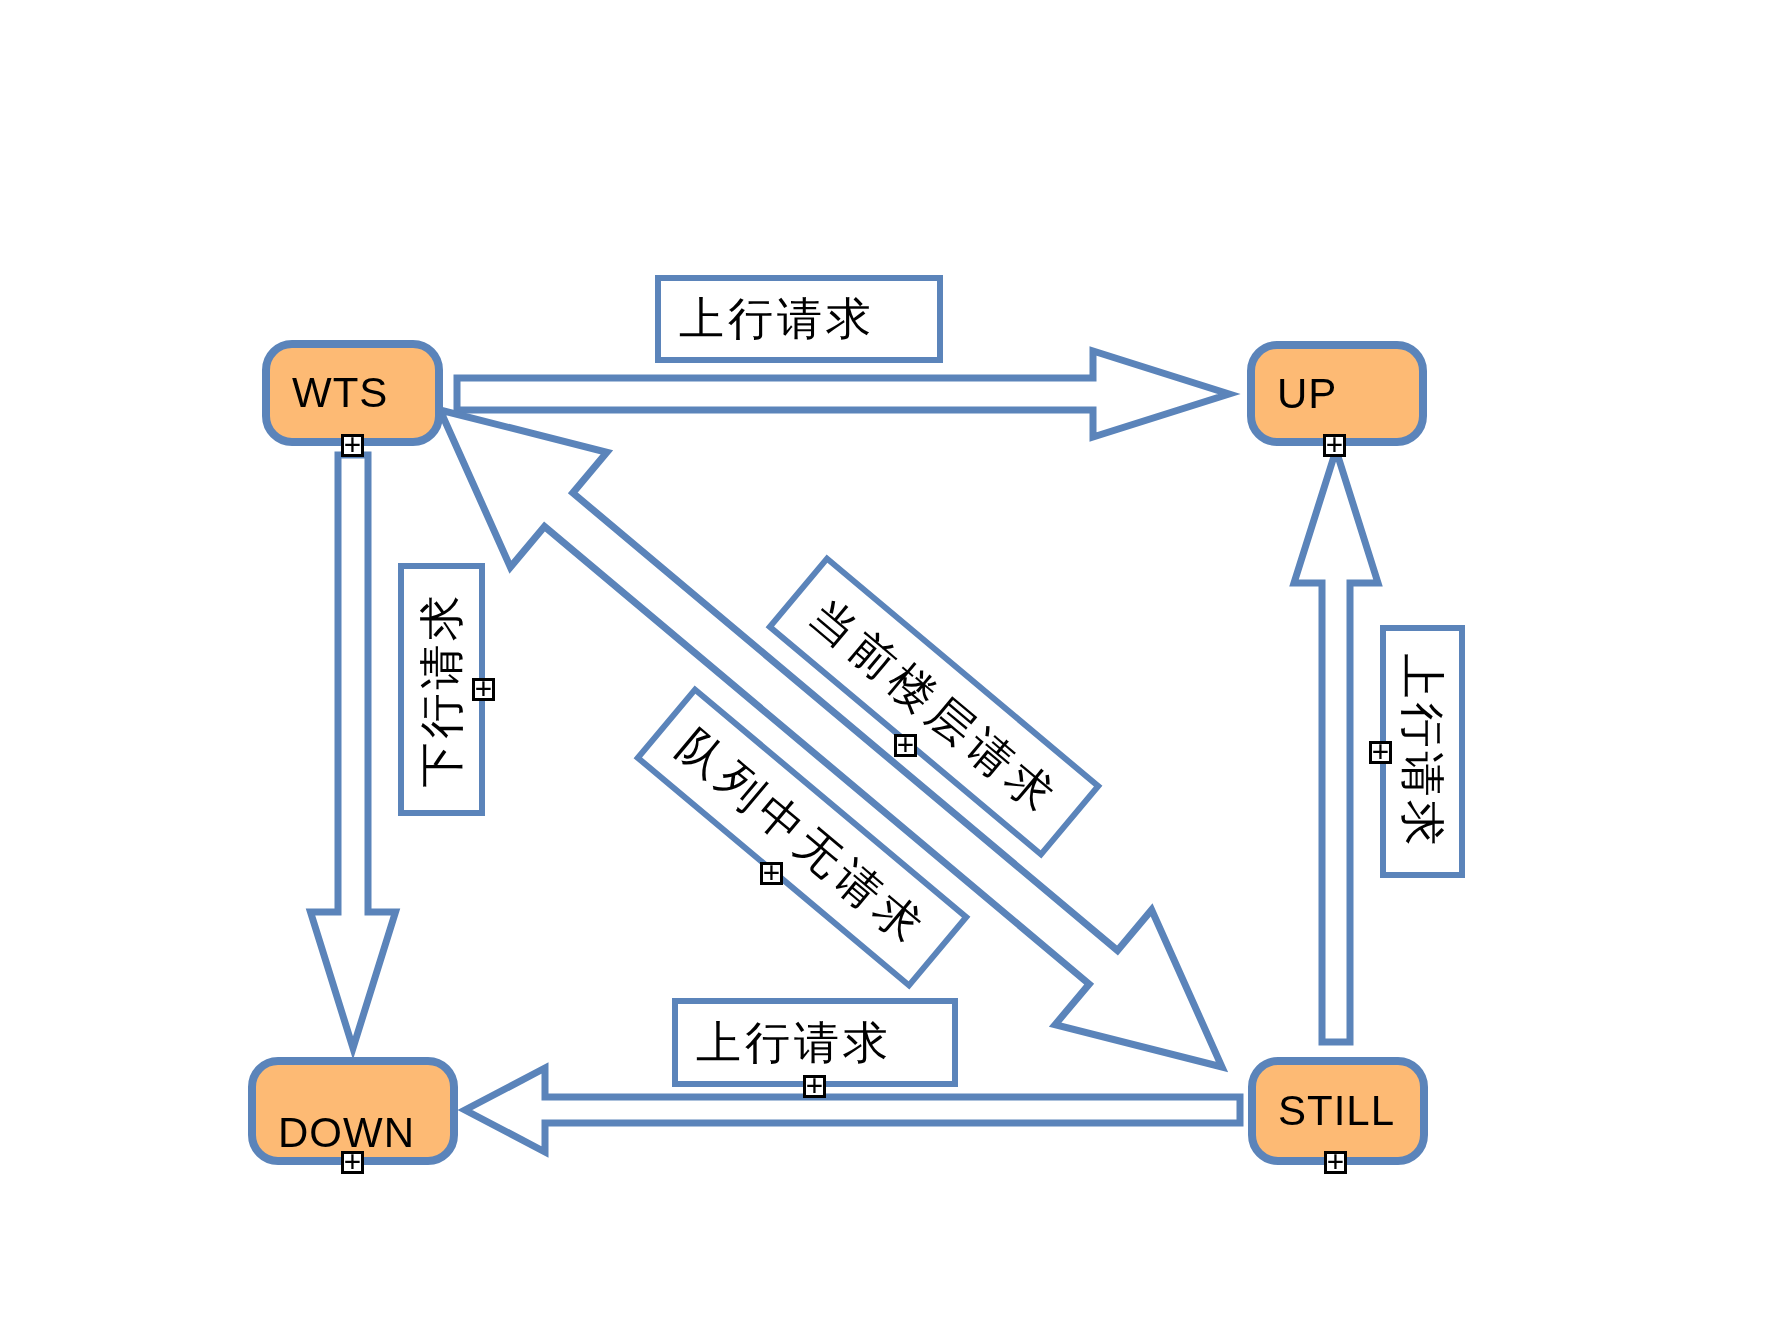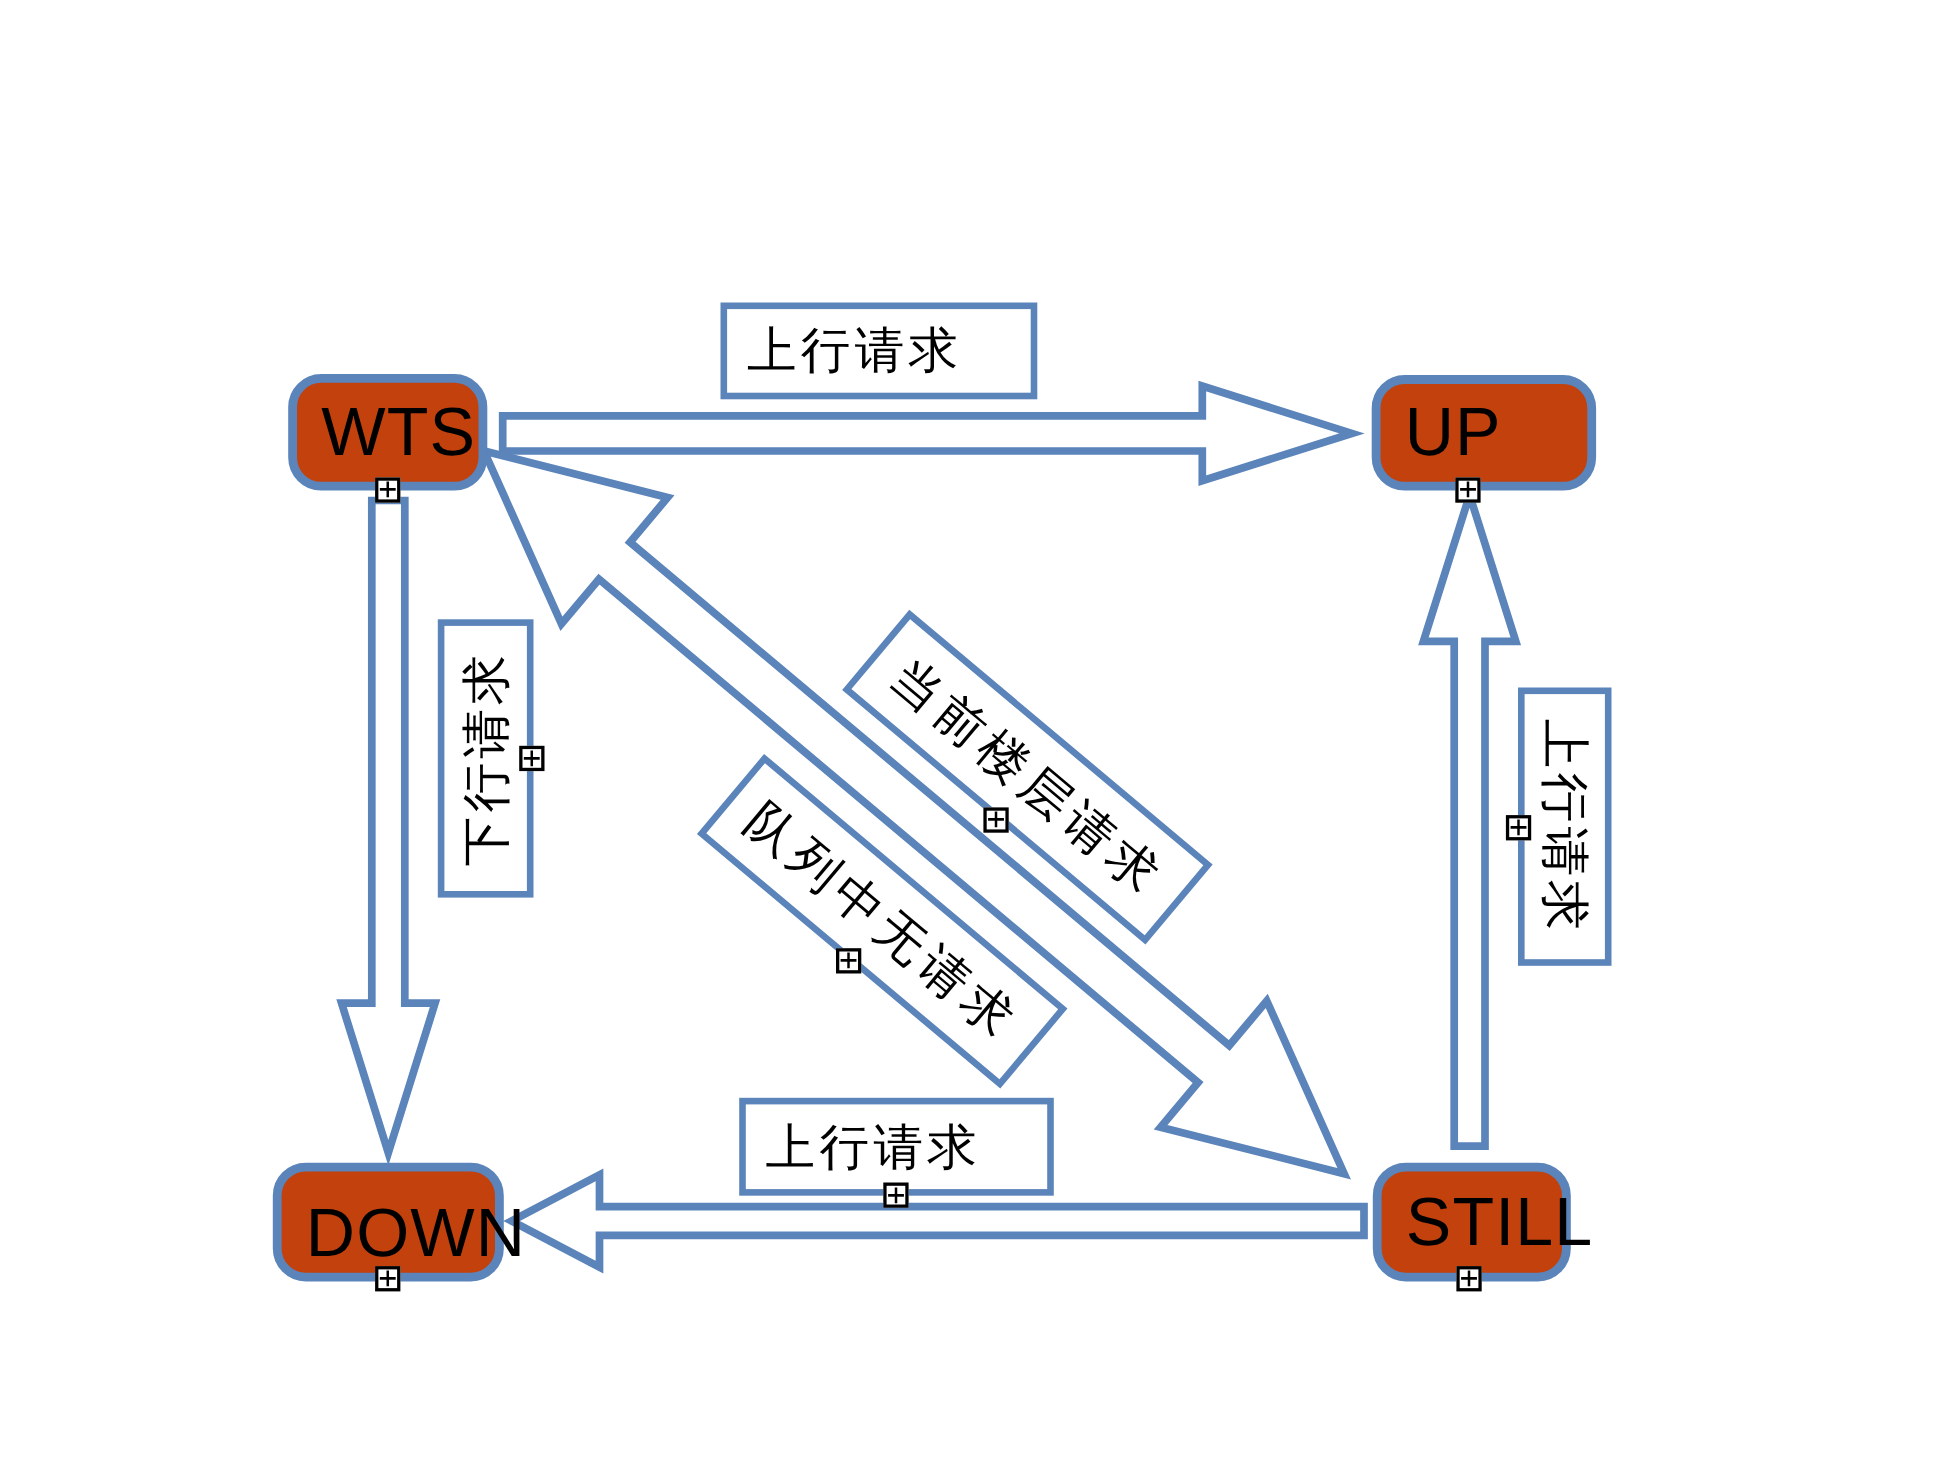--- a/index.html
+++ b/index.html
@@ -13,26 +13,26 @@
     width:1778px;height:1344px;
     background:var(--bg);
     overflow:hidden;
     font-family:"Liberation Sans", sans-serif;
   }
   #arrow-layer{position:absolute;left:0;top:0;z-index:1;}
   #arrow-layer polygon{fill:#ffffff;stroke:var(--accent);stroke-width:7;stroke-linejoin:miter;}
   .state{
     position:absolute;z-index:3;
     box-sizing:border-box;
-    background:#c2410c;
+    background:#fdba74;
     border:8px solid var(--accent);
     border-radius:30px;
     display:flex;align-items:center;
     padding-left:22px;
-    font-size:62px;color:var(--ink);
+    font-size:42px;color:var(--ink);
     letter-spacing:1px;
   }
   .lbl{
     position:absolute;z-index:3;
     box-sizing:border-box;
     background:#fff;
     border:6px solid var(--accent);
     display:flex;align-items:center;
     font-size:45px;color:var(--ink);
     letter-spacing:4px;
@@ -66,21 +66,21 @@
       <polygon points="457.0,410.0 1093.0,410.0 1093.0,437.0 1229.0,394.0 1093.0,351.0 1093.0,378.0 457.0,378.0"></polygon>
       <polygon points="338.0,455.0 338.0,912.0 310.5,912.0 353.0,1048.0 395.5,912.0 368.0,912.0 368.0,455.0"></polygon>
       <polygon points="1350.0,1042.0 1350.0,583.0 1378.0,583.0 1336.0,450.0 1294.0,583.0 1322.0,583.0 1322.0,1042.0"></polygon>
       <polygon points="1240.0,1097.0 545.0,1097.0 545.0,1068.0 465.0,1110.0 545.0,1152.0 545.0,1123.0 1240.0,1123.0"></polygon>
       <polygon points="440.0,410.0 510.4,567.1 544.5,526.5 1089.2,984.1 1055.1,1024.7 1222.0,1067.0 1151.6,909.9 1117.5,950.5 572.8,492.9 606.9,452.3"></polygon>
     </svg>
 
   <div class="state" style="left:262px;top:340px;width:181px;height:106px;">
     <span>WTS</span>
   </div>
-  <div class="state" style="left:1247px;top:341px;width:204px;height:105px;">
+  <div class="state" style="left:1247px;top:341px;width:180px;height:105px;">
     <span>UP</span>
   </div>
   <div class="state" style="left:248px;top:1057px;width:210px;height:108px;align-items:flex-end;">
     <span>DOWN</span>
   </div>
   <div class="state" style="left:1248px;top:1057px;width:180px;height:108px;">
     <span>STILL</span>
   </div>
 
   <div class="lbl leftpad" style="left:655px;top:275px;width:288px;height:88px;">

